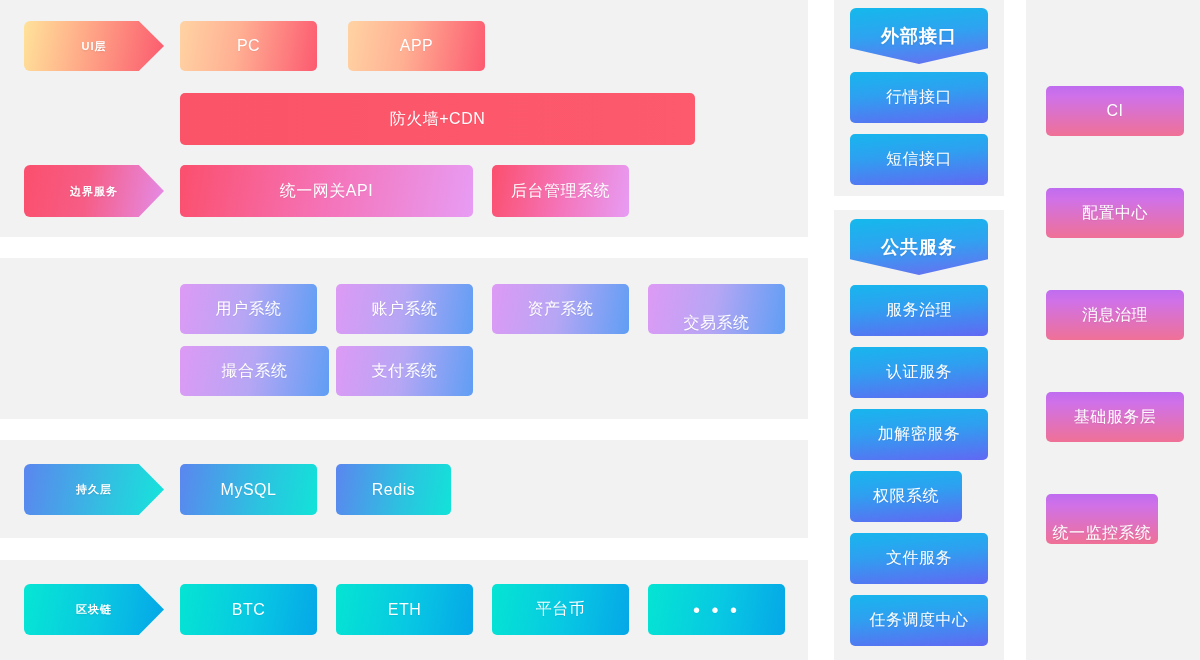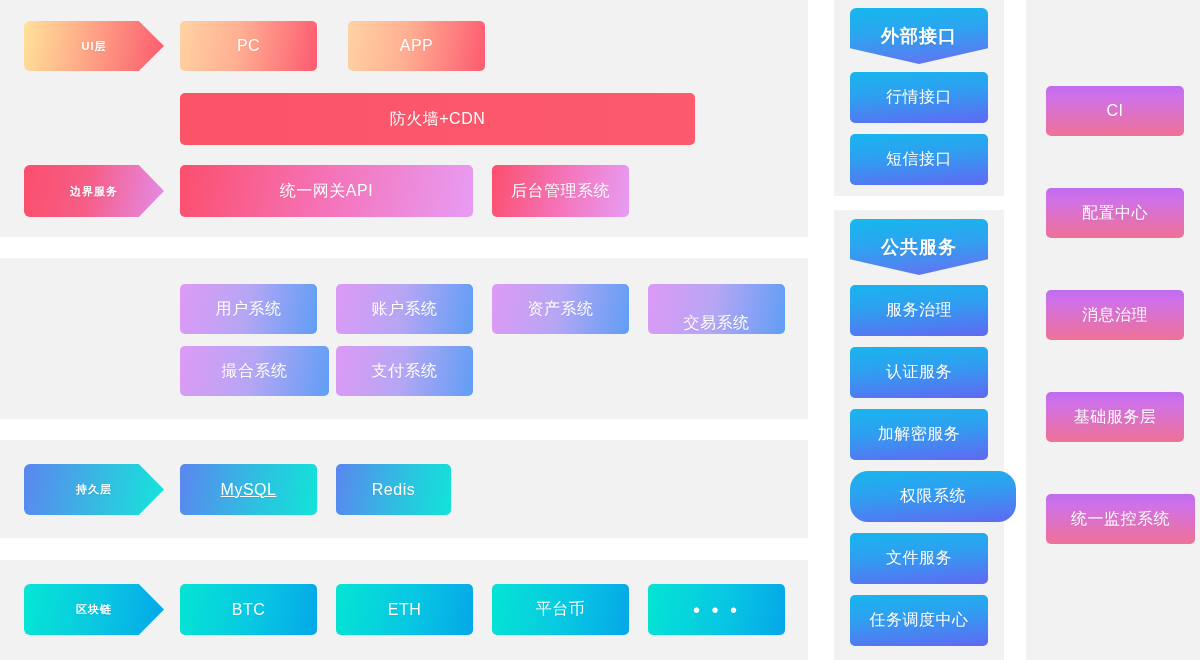--- a/index.html
+++ b/index.html
@@ -139,21 +139,21 @@
       <span>支付系统</span>
     </div>
   </div>
 
   <div class="panel" style="left:0px; top:440px; width:808px; height:98px;padding-left:48px;">
 
     <div class="chevron h-arrow g-persist-badge" style="left:24px; top:24px; width:140px; height:51px;">
       <span>持久层</span>
     </div>
 
-    <div class="card g-persist-card" style="left:180px; top:24px; width:137px; height:51px;text-decoration:underline;">
+    <div class="card g-persist-card" style="left:180px; top:24px; width:137px; height:51px;">
       <span>MySQL</span>
     </div>
     <div class="card g-persist-card" style="left:336px; top:24px; width:115px; height:51px;">
       <span>Redis</span>
     </div>
   </div>
 
   <div class="panel" style="left:0px; top:560px; width:808px; height:100px;">
 
     <div class="chevron h-arrow g-chain-badge" style="left:24px; top:24px; width:140px; height:51px;">
@@ -196,21 +196,21 @@
 
     <div class="card g-svc-card" style="left:16px; top:75px; width:138px; height:51px;">
       <span>服务治理</span>
     </div>
     <div class="card g-svc-card" style="left:16px; top:137px; width:138px; height:51px;">
       <span>认证服务</span>
     </div>
     <div class="card g-svc-card" style="left:16px; top:199px; width:138px; height:51px;">
       <span>加解密服务</span>
     </div>
-    <div class="card g-svc-card" style="left:16px; top:261px; width:166px; height:51px;border-radius:18px;">
+    <div class="card g-svc-card" style="left:16px; top:261px; width:112px; height:51px;">
       <span>权限系统</span>
     </div>
     <div class="card g-svc-card" style="left:16px; top:323px; width:138px; height:51px;">
       <span>文件服务</span>
     </div>
     <div class="card g-svc-card" style="left:16px; top:385px; width:138px; height:51px;">
       <span>任务调度中心</span>
     </div>
   </div>
 
@@ -221,18 +221,18 @@
     </div>
     <div class="card g-devops" style="left:20px; top:188px; width:138px; height:50px;">
       <span>配置中心</span>
     </div>
     <div class="card g-devops" style="left:20px; top:290px; width:138px; height:50px;">
       <span>消息治理</span>
     </div>
     <div class="card g-devops" style="left:20px; top:392px; width:138px; height:50px;">
       <span>基础服务层</span>
     </div>
-    <div class="card g-devops" style="left:20px; top:494px; width:149px; height:50px;">
+    <div class="card g-devops" style="left:20px; top:494px; width:112px; height:50px;align-items:flex-end;">
       <span>统一监控系统</span>
     </div>
   </div>
 
 </div>
 
 </body></html>

